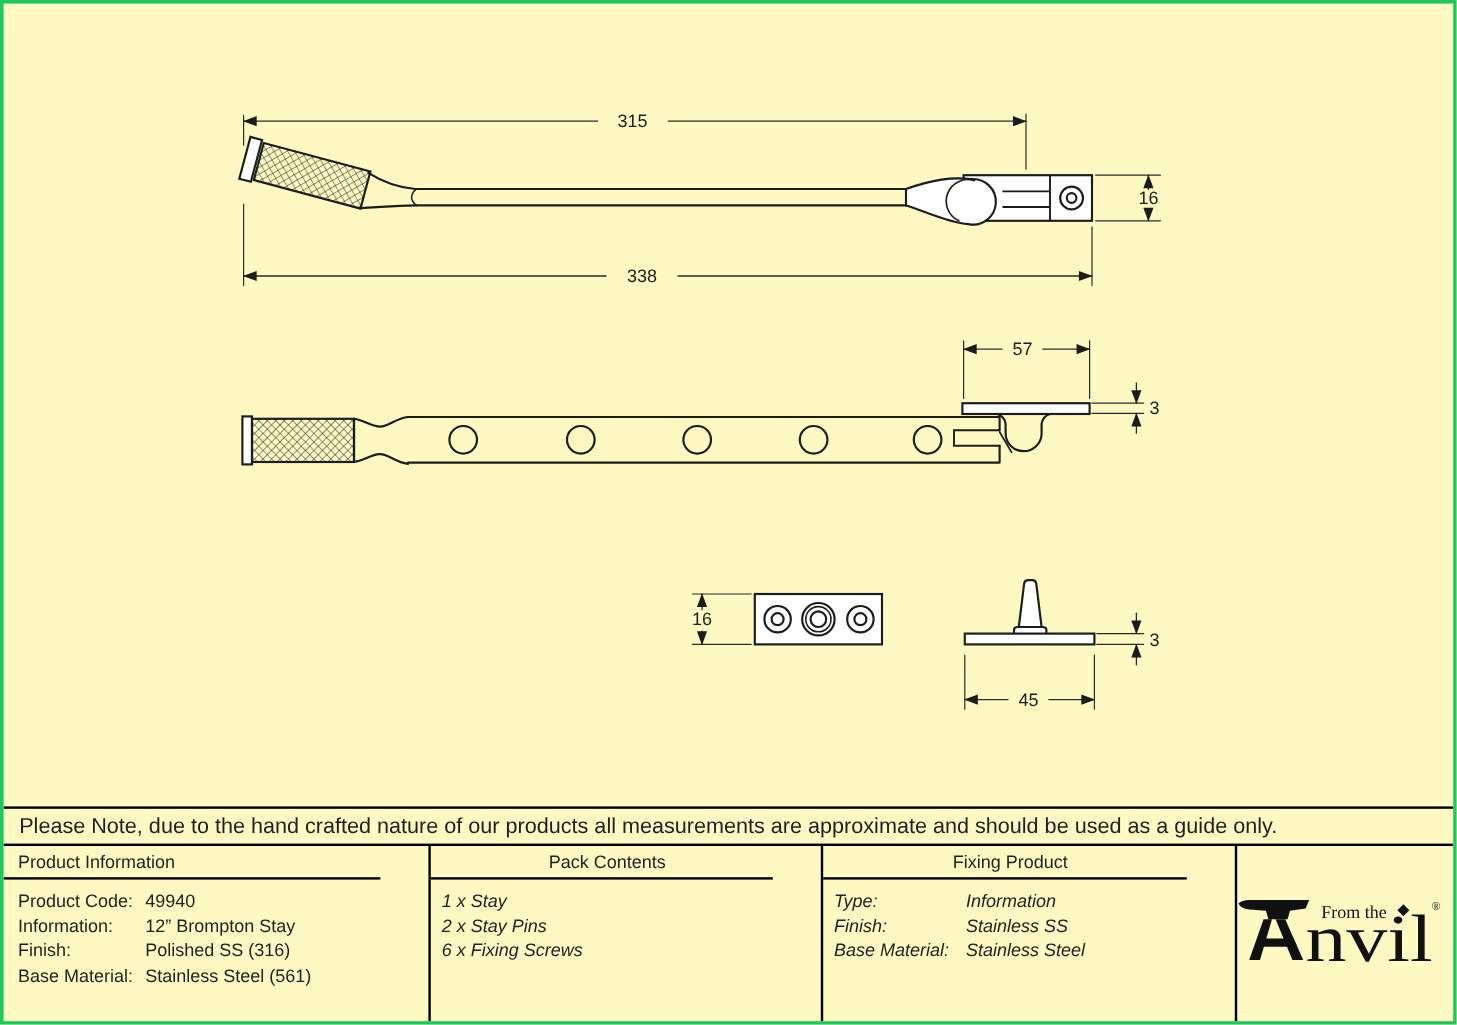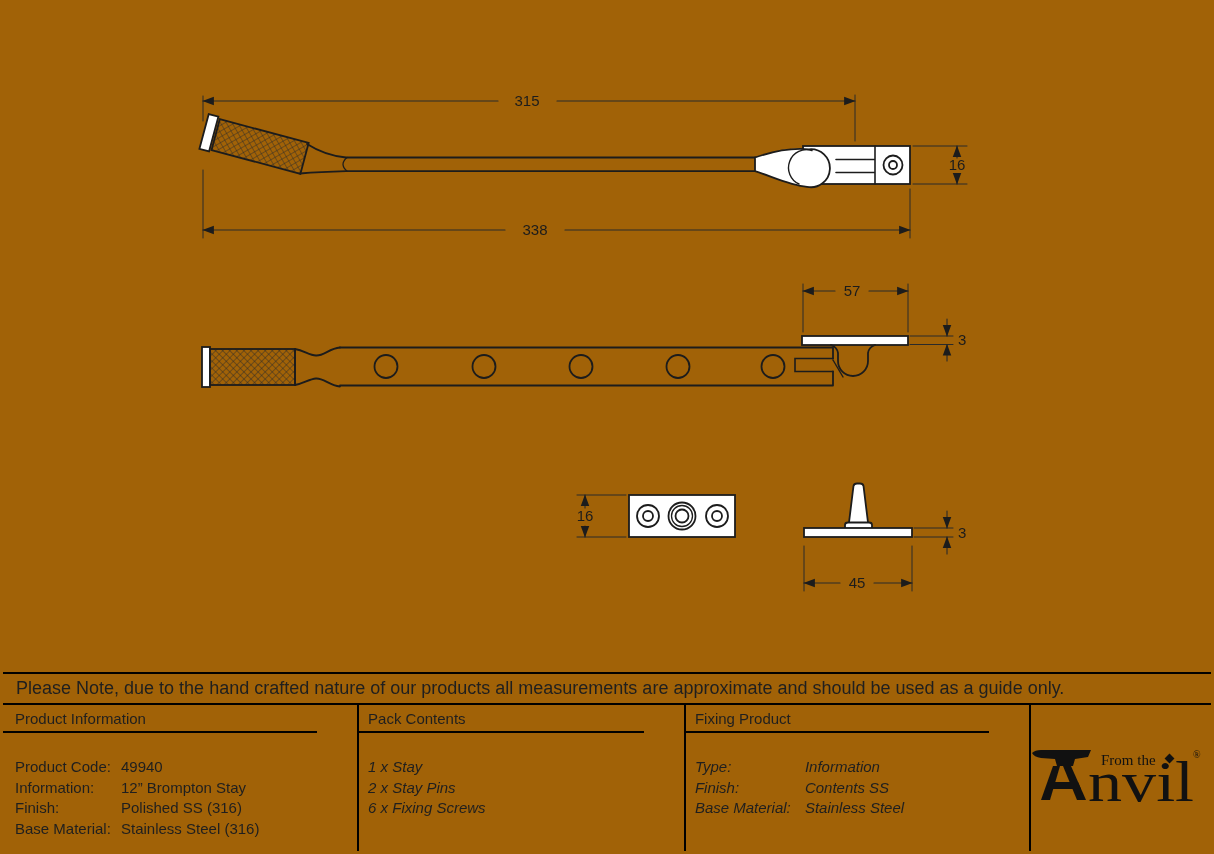--- a/index.html
+++ b/index.html
@@ -1,19 +1,19 @@
 <!DOCTYPE html>
 <html><head>
 <meta charset="utf-8">
 <style>
   html,body { margin:0; padding:0; background:#ffffff; }
   .page {
-    width:1208px; height:848px; border:3px solid #a16207;
+    width:1208px; height:848px; border:3px solid #22c55e;
     font-family:"Liberation Sans", sans-serif; color:#1f1f1f;
-    background:#a16207; position:relative; overflow:hidden;
+    background:#fef9c3; position:relative; overflow:hidden;
   }
   .drawing-area { width:1208px; height:669px; position:relative; }
   .drawing-area svg { display:block; }
 
   .note-row {
     height:29px; line-height:29px;
     border-top:2px solid #000; border-bottom:2px solid #000;
     padding-left:13px; font-size:18px;
   }
 
@@ -22,22 +22,22 @@
   .col + .col { border-left:2px solid #000; }
   .col1 { width:344px; }
   .col2 { width:314px; }
   .col3 { width:334px; }
   .col4 { flex:1; display:flex; align-items:center; justify-content:flex-end; }
 
   .col-header {
     box-sizing:border-box; height:28px; border-bottom:2px solid #000;
     padding:5px 0 0 12px; font-size:15px;
   }
-  .col2 .col-header, .col3 .col-header { padding-left:9px; }
-  .col-body { padding:9px 0 0 12px; font-size:15px;margin-top:15px; }
+  .col2 .col-header, .col3 .col-header { padding-left:9px;text-align:center; }
+  .col-body { padding:9px 0 0 12px; font-size:15px; }
   .col2 .col-body, .col3 .col-body { padding-left:9px;font-style:italic; }
   .kv-row { display:flex; line-height:20.5px; }
   .kv-row .k { flex:none; width:106px; }
   .col3 .kv-row .k { width:110px; }
   .list-item { line-height:20.5px; }
 
   text.dim {
     font-family:"Liberation Sans", sans-serif; font-size:15px; fill:#1c1c1c;
   }
 </style>
@@ -196,21 +196,21 @@
         <div class="kv-row">
           <span class="k">Information:</span>
           <span class="v">12” Brompton Stay</span>
         </div>
         <div class="kv-row">
           <span class="k">Finish:</span>
           <span class="v">Polished SS (316)</span>
         </div>
         <div class="kv-row">
           <span class="k">Base Material:</span>
-          <span class="v">Stainless Steel (316)</span>
+          <span class="v">Stainless Steel (561)</span>
         </div>
       </div>
     </div>
 
     <div class="col col2">
       <div class="col-header">Pack Contents</div>
       <div class="col-body">
         <div class="list-item">1 x Stay</div>
         <div class="list-item">2 x Stay Pins</div>
         <div class="list-item">6 x Fixing Screws</div>
@@ -219,21 +219,21 @@
 
     <div class="col col3">
       <div class="col-header">Fixing Product</div>
       <div class="col-body">
         <div class="kv-row">
           <span class="k">Type:</span>
           <span class="v">Information</span>
         </div>
         <div class="kv-row">
           <span class="k">Finish:</span>
-          <span class="v">Contents SS</span>
+          <span class="v">Stainless SS</span>
         </div>
         <div class="kv-row">
           <span class="k">Base Material:</span>
           <span class="v">Stainless Steel</span>
         </div>
       </div>
     </div>
 
     <div class="col col4">
       <svg width="180" height="64" viewBox="0 0 180 64">

